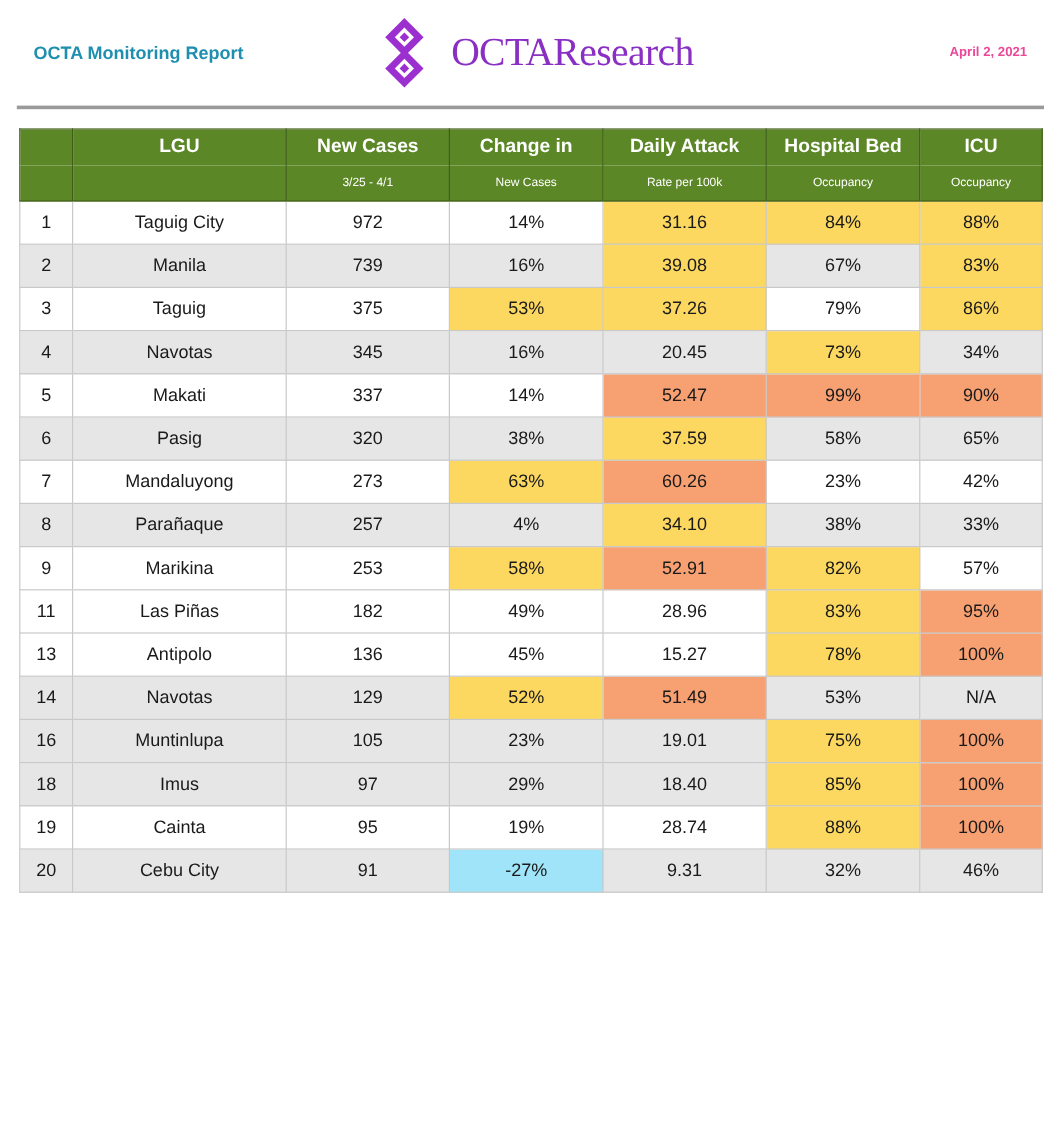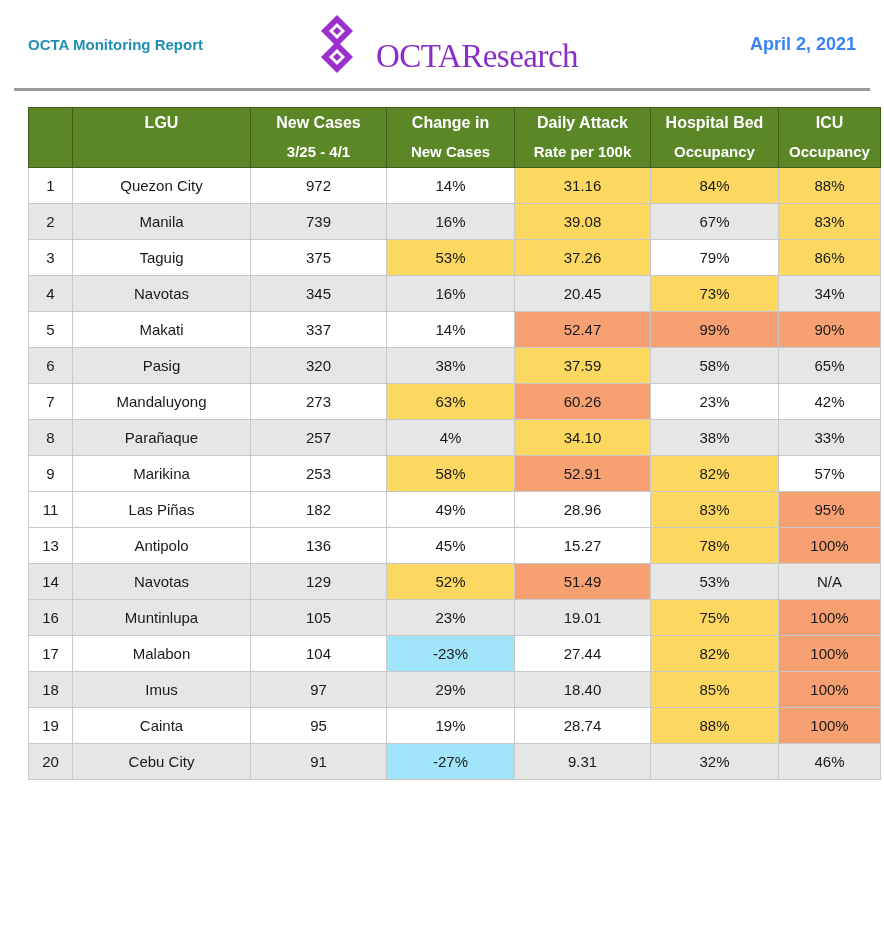--- a/index.html
+++ b/index.html
@@ -19,46 +19,46 @@
     justify-content: space-between;
     padding: 0 28px;
   }
   .header-left {
     color: #1f8fb0;
     font-size: 15px;
     font-weight: bold;
     width: 230px;
   }
   .header-right {
-    color: #3b82f6;
-    font-size: 18px;
+    color: #ec4899;
+    font-size: 11px;
     font-weight: bold;
     width: 230px;
     text-align: right;
   }
   .brand {
     display: flex;
-    align-items: flex-end;
+    align-items: center;
     gap: 8px;
   }
   .brand-logo { width: 62px; height: 62px; display:block; }
   .brand-text {
     font-size: 33px;
     color: #8a2fc4;
     letter-spacing: -0.5px;
     font-family: "Liberation Serif", serif;
   }
   .divider {
     height: 3px;
     background: #9a9a9a;
     margin: 0 14px 16px 14px;
   }
 
   
-  .table-wrap { padding: 0 28px; }
+  .table-wrap { padding: 0 16px; }
   table {
     border-collapse: collapse;
     width: 852px;
     table-layout: fixed;
   }
   col.c-idx { width: 44px; }
   col.c-lgu { width: 178px; }
   col.c-new { width: 136px; }
   col.c-chg { width: 128px; }
   col.c-dar { width: 136px; }
@@ -70,22 +70,22 @@
     color: #ffffff;
     font-size: 16px;
     font-weight: bold;
     height: 30px;
     text-align: center;
     border: 1px solid #3f5f19;
     padding: 2px 2px;
     line-height: 1.1;
   }
   thead th.sub {
-    font-weight: bold;
-    font-size: 15px;
+    font-weight: normal;
+    font-size: 10px;
     margin-left: 15px;
   }
   thead th.blank { background: #5c8727; }
   thead tr.row1 th { border-bottom: none; }
   thead tr.row2 th { border-top: none; }
 
   tbody td {
     height: 36px;
     font-size: 15px;
     text-align: center;
@@ -163,21 +163,21 @@
           <th class="sub">3/25 - 4/1</th>
           <th class="sub">New Cases</th>
           <th class="sub">Rate per 100k</th>
           <th class="sub">Occupancy</th>
           <th class="sub">Occupancy</th>
         </tr>
       </thead>
       <tbody id="table-body">
           <tr class="odd">
             <td class="idx">1</td>
-            <td class="lgu">Quezon City</td>
+            <td class="lgu">Taguig City</td>
             <td class="">972</td>
             <td class="">14%</td>
             <td class="hl-yellow">31.16</td>
             <td class="hl-yellow">84%</td>
             <td class="hl-yellow">88%</td>
           </tr>
           <tr class="even">
             <td class="idx">2</td>
             <td class="lgu">Manila</td>
             <td class="">739</td>
@@ -278,29 +278,20 @@
           </tr>
           <tr class="even">
             <td class="idx">16</td>
             <td class="lgu">Muntinlupa</td>
             <td class="">105</td>
             <td class="">23%</td>
             <td class="">19.01</td>
             <td class="hl-yellow">75%</td>
             <td class="hl-orange">100%</td>
           </tr>
-          <tr class="odd">
-            <td class="idx">17</td>
-            <td class="lgu">Malabon</td>
-            <td class="">104</td>
-            <td class="hl-blue">-23%</td>
-            <td class="">27.44</td>
-            <td class="hl-yellow">82%</td>
-            <td class="hl-orange">100%</td>
-          </tr>
           <tr class="even">
             <td class="idx">18</td>
             <td class="lgu">Imus</td>
             <td class="">97</td>
             <td class="">29%</td>
             <td class="">18.40</td>
             <td class="hl-yellow">85%</td>
             <td class="hl-orange">100%</td>
           </tr>
           <tr class="odd">

